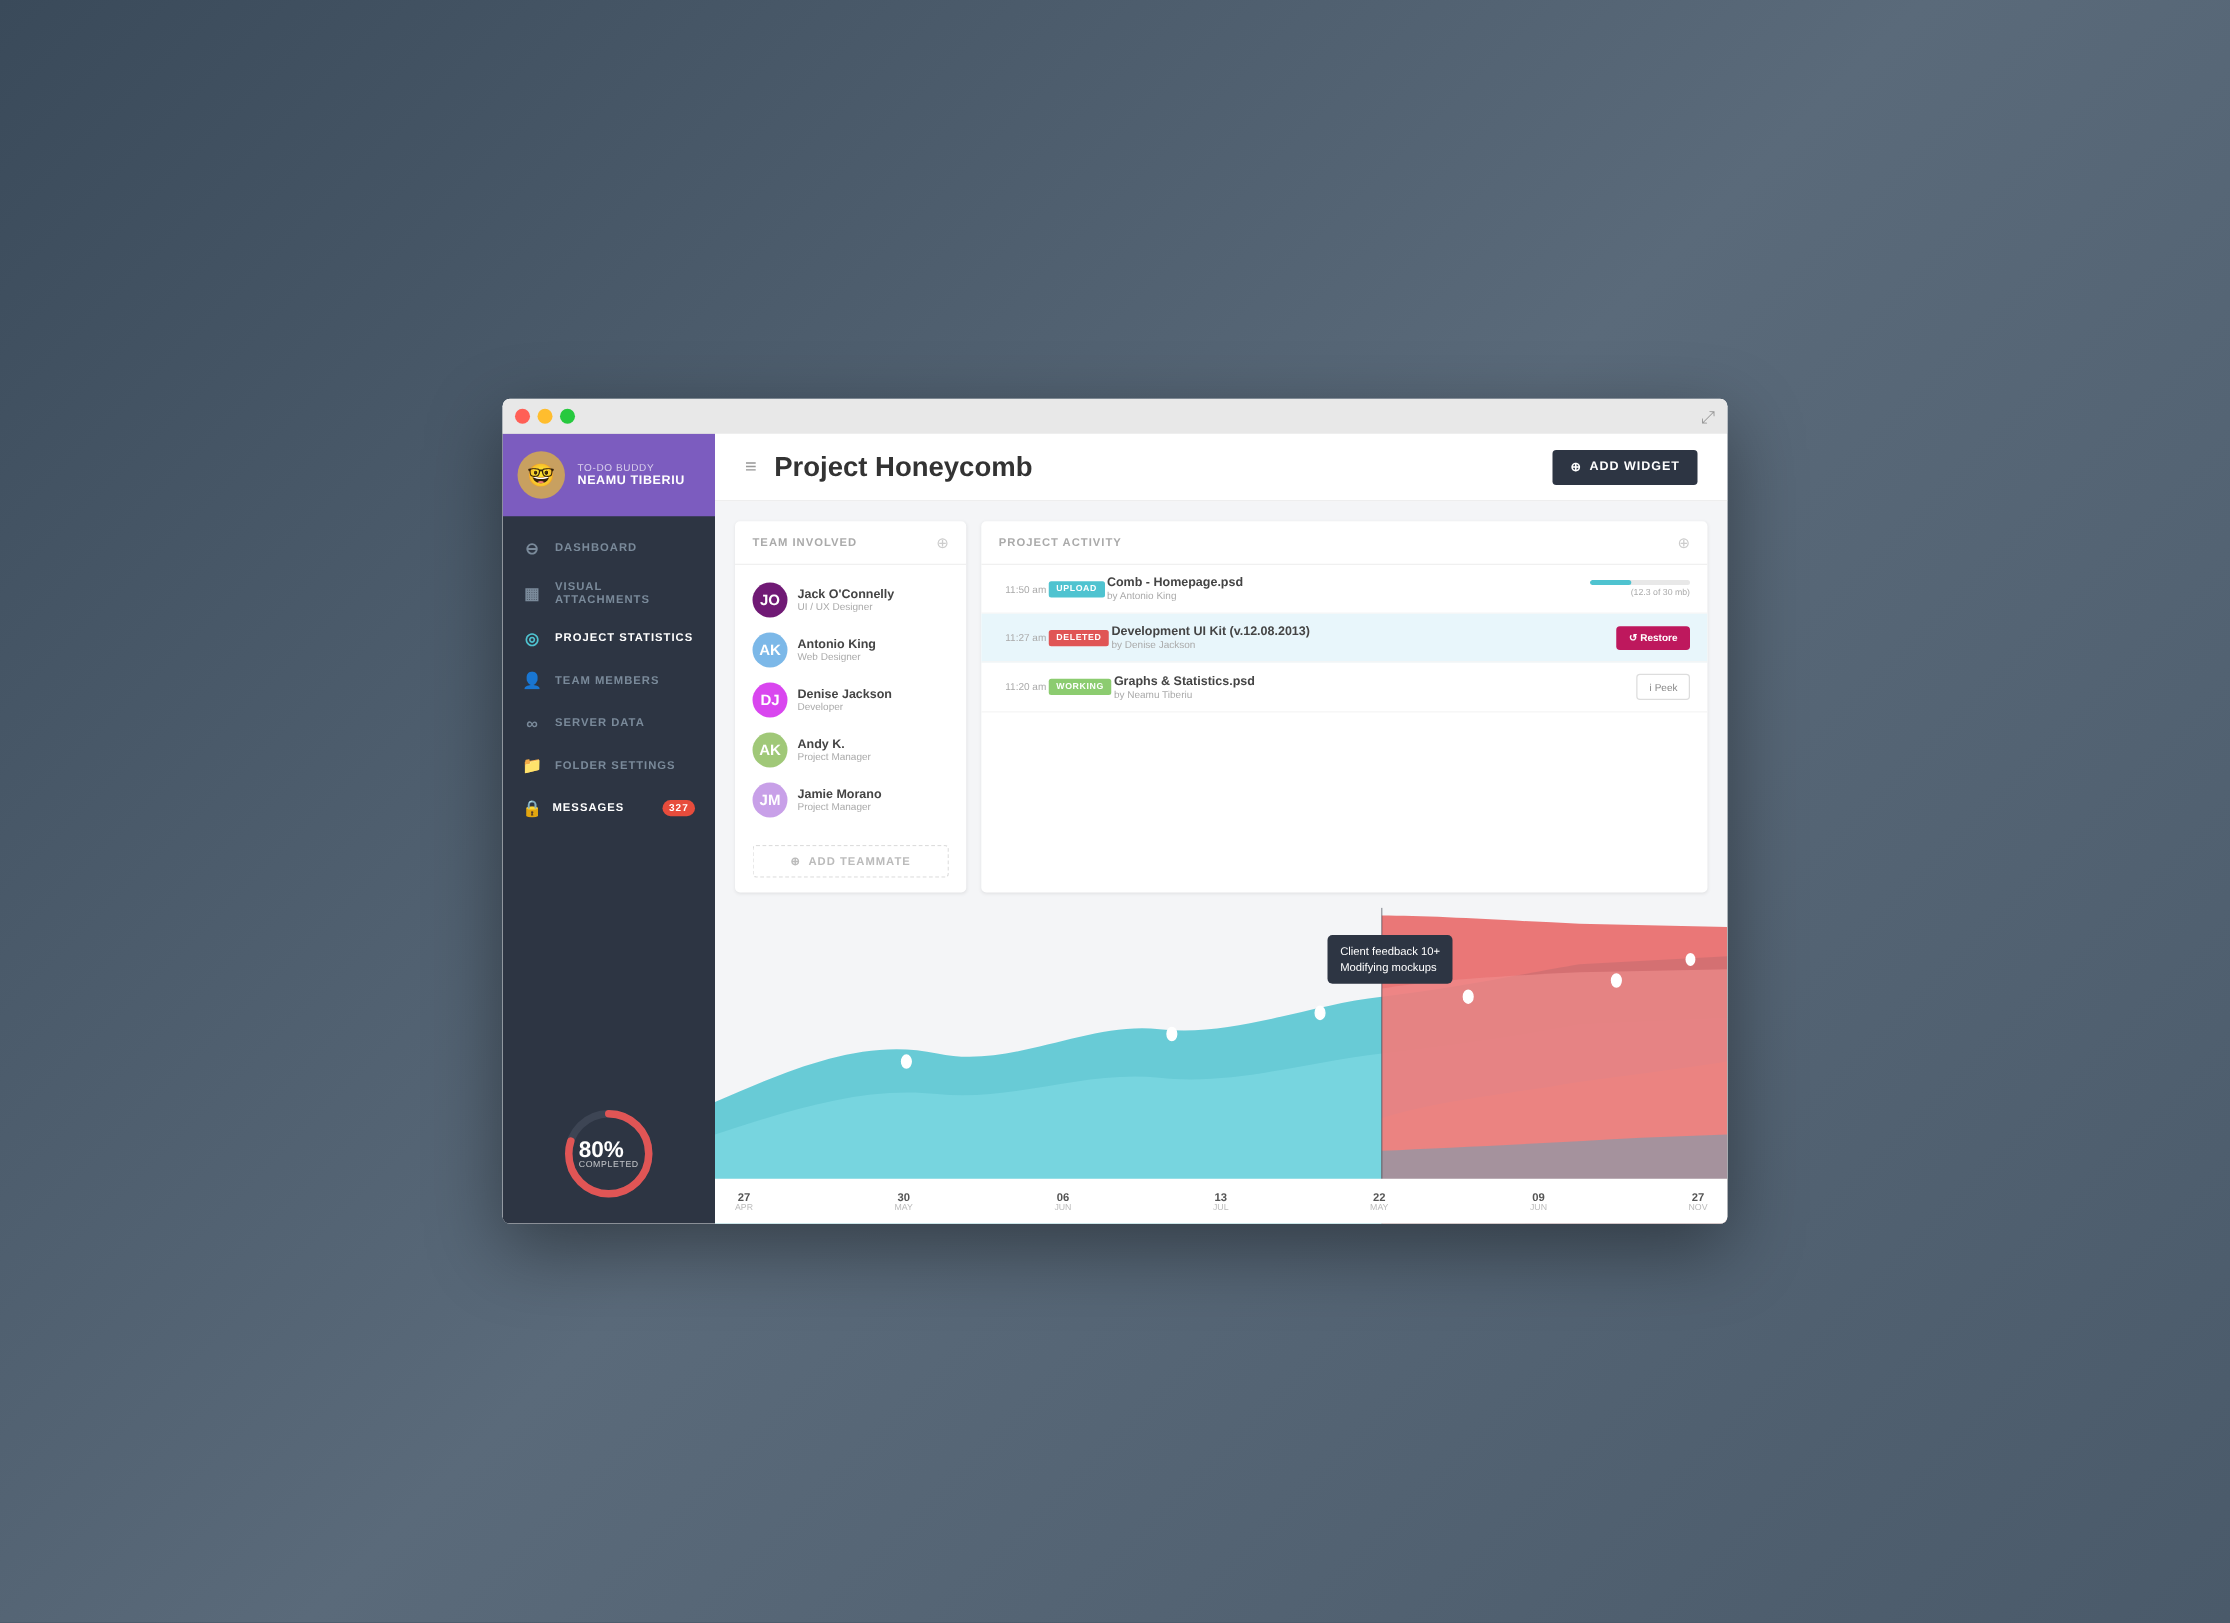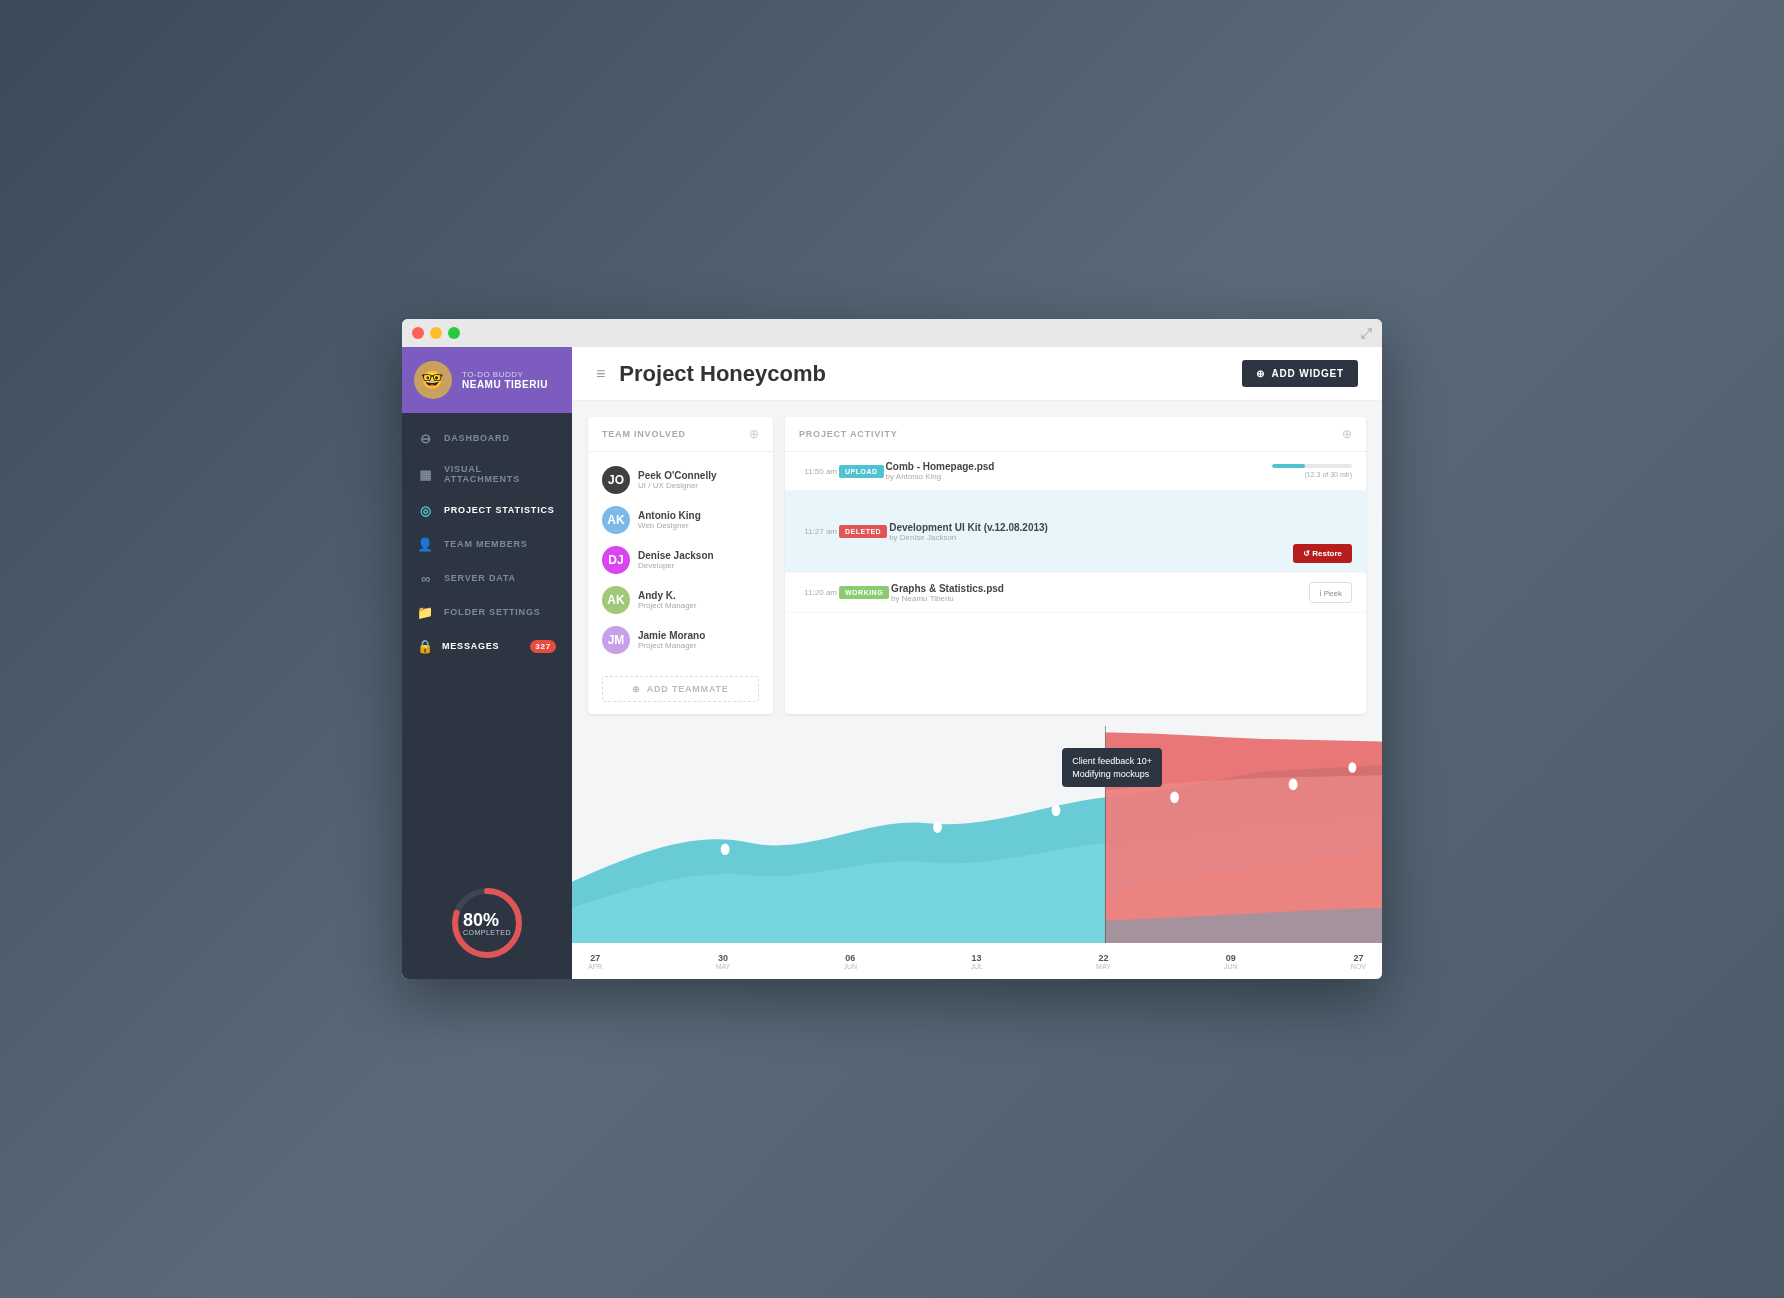--- a/index.html
+++ b/index.html
@@ -396,32 +396,31 @@
       border-radius: 3px;
       padding: 4px 9px;
       font-size: 8px;
       color: #888;
       cursor: pointer;
       display: flex;
       align-items: center;
       gap: 4px;
     }
     .restore-btn {
-      background: #b91c1c;
+      background: #be185d;
       border: none;
       border-radius: 3px;
       padding: 5px 10px;
       font-size: 8px;
       color: #fff;
       cursor: pointer;
       display: flex;
       align-items: center;
       gap: 4px;
       font-weight: 600;
-      margin-top: 44px;
     }
     
     .chart-area {
       flex: 1;
       position: relative;
       overflow: hidden;
       margin-top: 12px;
     }
     .timeline-axis {
       position: absolute;
@@ -546,23 +545,23 @@
 
         <div class="panels-row">
 
           <div class="panel panel-team">
             <div class="panel-header">
               <span class="panel-header-title">TEAM INVOLVED</span>
               <span class="panel-settings-icon">⊕</span>
             </div>
             <div class="team-list">
               <div class="team-member">
-                <div class="member-avatar" style="background:#404040">JO</div>
+                <div class="member-avatar" style="background:#701a75">JO</div>
                 <div class="member-info">
-                  <div class="member-name">Peek O'Connelly</div>
+                  <div class="member-name">Jack O'Connelly</div>
                   <div class="member-role">UI / UX Designer</div>
                 </div>
               </div>
               <div class="team-member">
                 <div class="member-avatar" style="background:#7cb8e8">AK</div>
                 <div class="member-info">
                   <div class="member-name">Antonio King</div>
                   <div class="member-role">Web Designer</div>
                 </div>
               </div>

